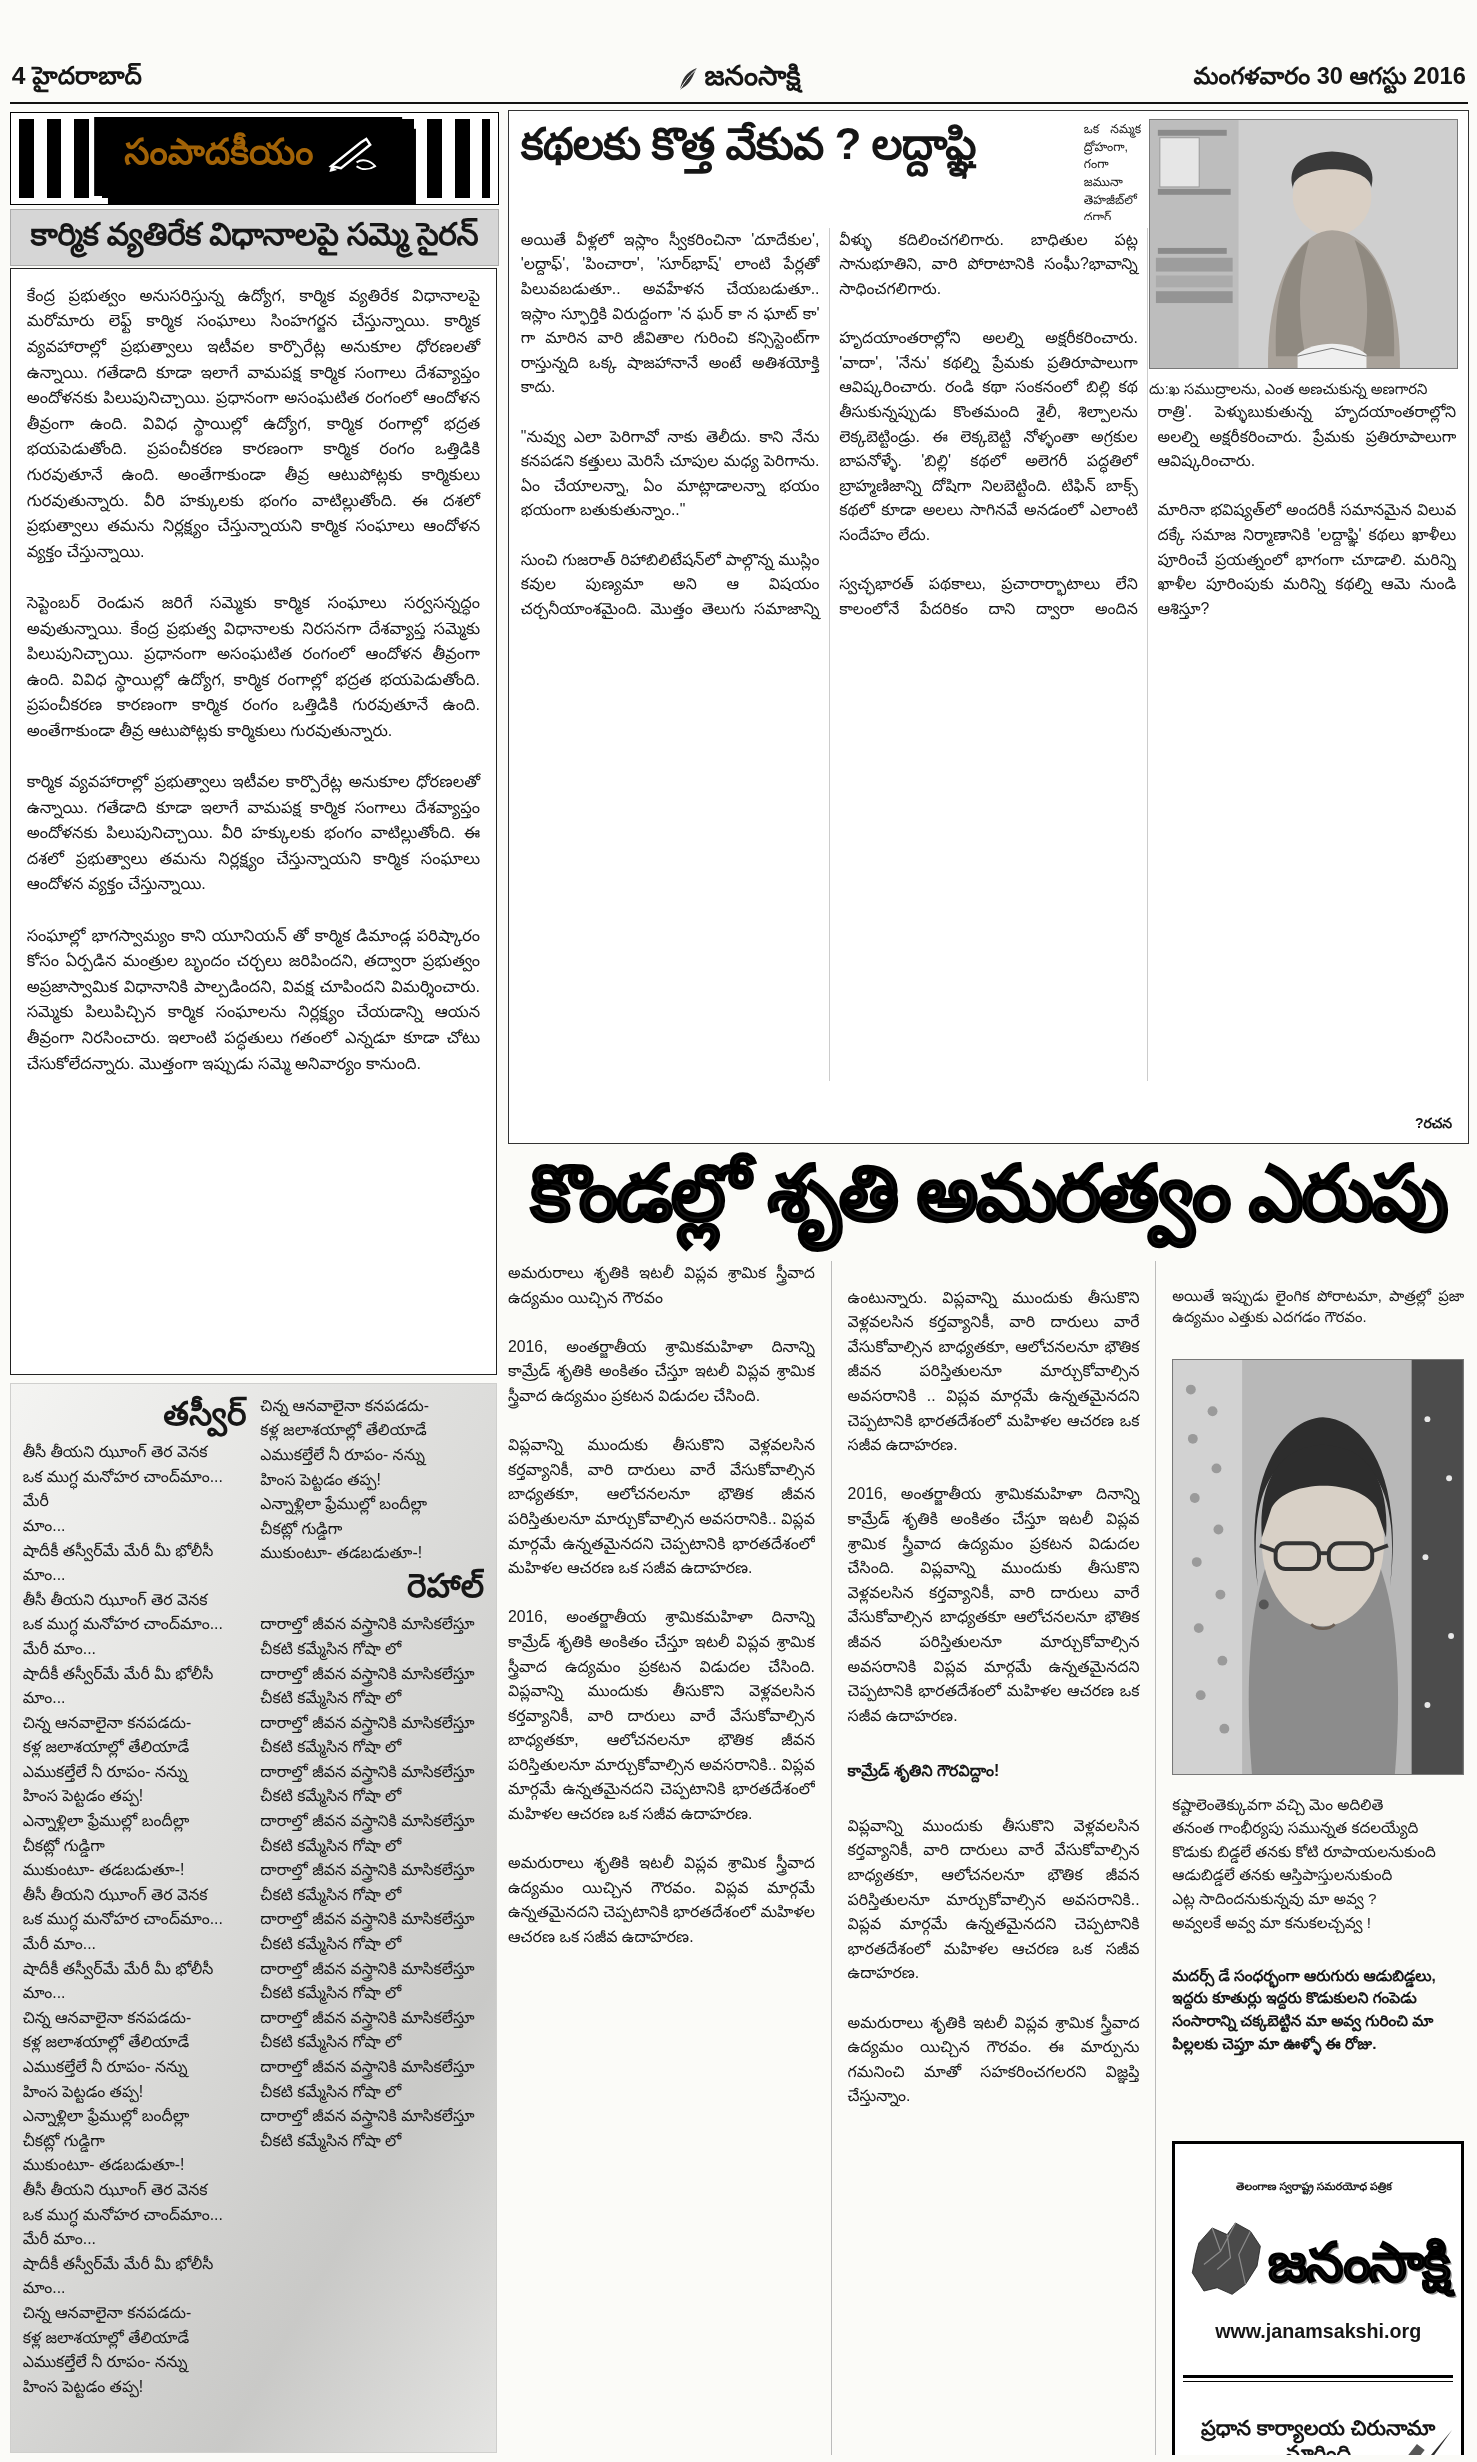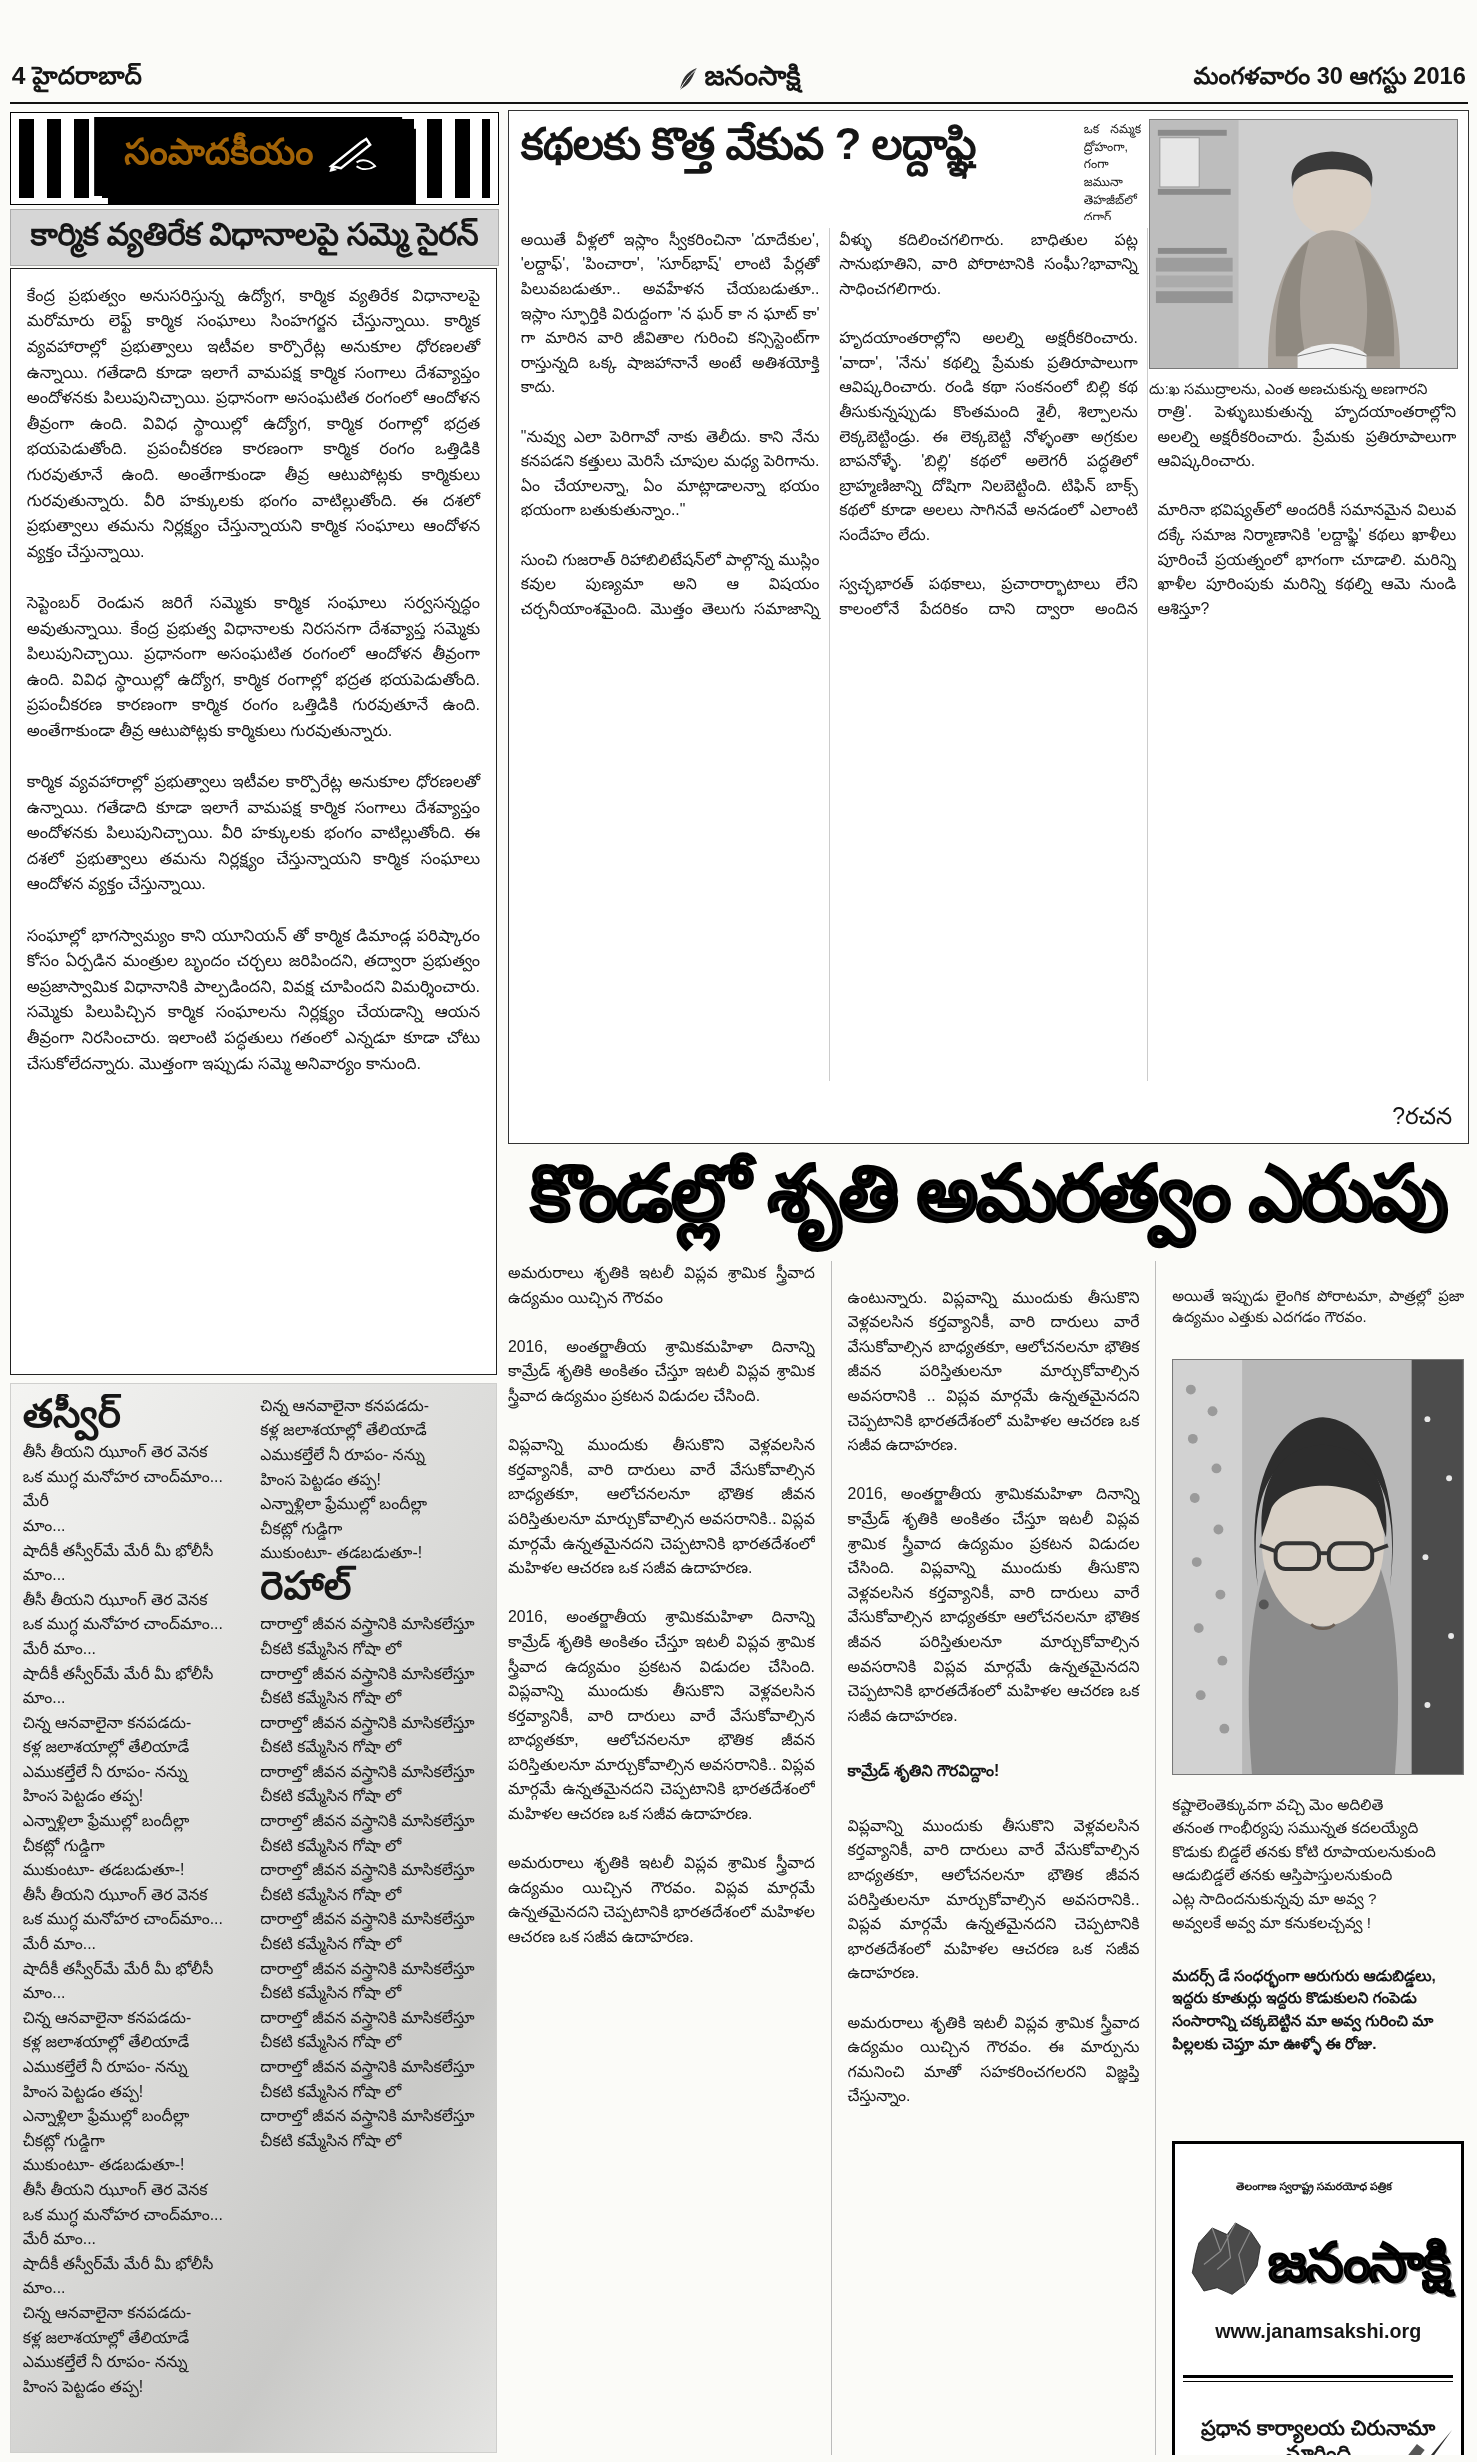--- a/index.html
+++ b/index.html
@@ -26,35 +26,35 @@
                display:flex;align-items:center;justify-content:center;font-size:31.5px;font-weight:bold;letter-spacing:-0.5px;}
   .ed-body{position:absolute;left:9.9px;top:268px;width:487px;height:1107px;border:1px solid #222;background:#fff;
            padding:13.8px 15.8px;box-sizing:border-box;font-size:16.3px;line-height:25.6px;text-align:justify;
            white-space:pre-line;overflow:hidden;}
 
   
   .poems{position:absolute;left:9.9px;top:1383px;width:487px;height:1070px;
          background:linear-gradient(120deg,#f4f4f2 0%,#dcdcda 45%,#c9c9c7 75%,#e4e4e2 100%);
          border:1px solid #cfcfcd;display:flex;gap:13.8px;padding:9.9px 11.8px;box-sizing:border-box;overflow:hidden;}
   .poem-col{flex:1;overflow:hidden;font-size:15.8px;line-height:24.6px;}
-  .poem-title{text-align:left;font-size:39px;font-weight:bold;margin:7.9px 0 13.8px;}
+  .poem-title{text-align:right;font-size:33px;font-weight:bold;margin:7.9px 0 13.8px;}
   .poem-lines{white-space:pre-line;}
 
   
   .story1{position:absolute;left:508px;top:110px;width:961px;height:1034px;border:1px solid #333;background:#fff;
           box-sizing:border-box;padding:9.9px 11.8px;overflow:hidden;}
   .s1-top{display:flex;height:99px;}
   .s1-headline{width:563px;font-size:44px;font-weight:800;line-height:1.05;letter-spacing:-1px;}
   .s1-lead{flex:1;margin-right:315px;font-size:12.3px;line-height:17.7px;text-align:justify;overflow:hidden;white-space:pre-line;}
   .s1-body{margin-top:7.9px;height:853px;column-count:3;column-gap:19.7px;column-rule:1px solid #ccc;
            font-size:15.8px;line-height:24.6px;text-align:justify;white-space:pre-line;overflow:hidden;}
   .s1-photo{position:absolute;right:9.9px;top:7.9px;width:309px;background:#fff;z-index:3;}
   .photo-frame{border:1px solid #777;background:#c9c9c9;}
   .s1-caption{font-size:14.8px;line-height:21.7px;text-align:justify;padding-top:5.9px;white-space:pre-line;}
-  .s1-byline{position:absolute;right:15.8px;bottom:7.9px;font-size:23px;font-weight:normal;background:#fff;padding-left:9.9px;z-index:4;margin-top:15px;}
+  .s1-byline{position:absolute;right:15.8px;bottom:7.9px;font-size:14px;font-weight:bold;background:#fff;padding-left:9.9px;z-index:4;margin-top:15px;}
 
   
   .s2-headline{position:absolute;left:508px;top:1153px;width:961px;height:99px;display:flex;align-items:center;justify-content:center;
                font-size:77px;font-weight:900;letter-spacing:-2px;-webkit-text-stroke:2px #000;white-space:nowrap;}
   .s2-cols{position:absolute;left:508px;top:1261px;width:961px;height:1194px;display:flex;overflow:hidden;}
   .s2-col{width:307px;font-size:15.8px;line-height:24.6px;text-align:justify;white-space:pre-line;overflow:hidden;}
   .s2-col + .s2-col{border-left:1px solid #bbb;padding-left:15.8px;margin-left:15.8px;width:292px;}
   .s2-subhead{font-weight:bold;white-space:normal;margin:5.9px 0;}
   .s2c3-intro{font-size:14.8px;line-height:21.7px;height:43px;overflow:hidden;text-align:justify;white-space:pre-line;}
   .s2-poem{font-size:15.3px;line-height:23.6px;white-space:pre-line;margin-top:9.9px;text-align:left;}

